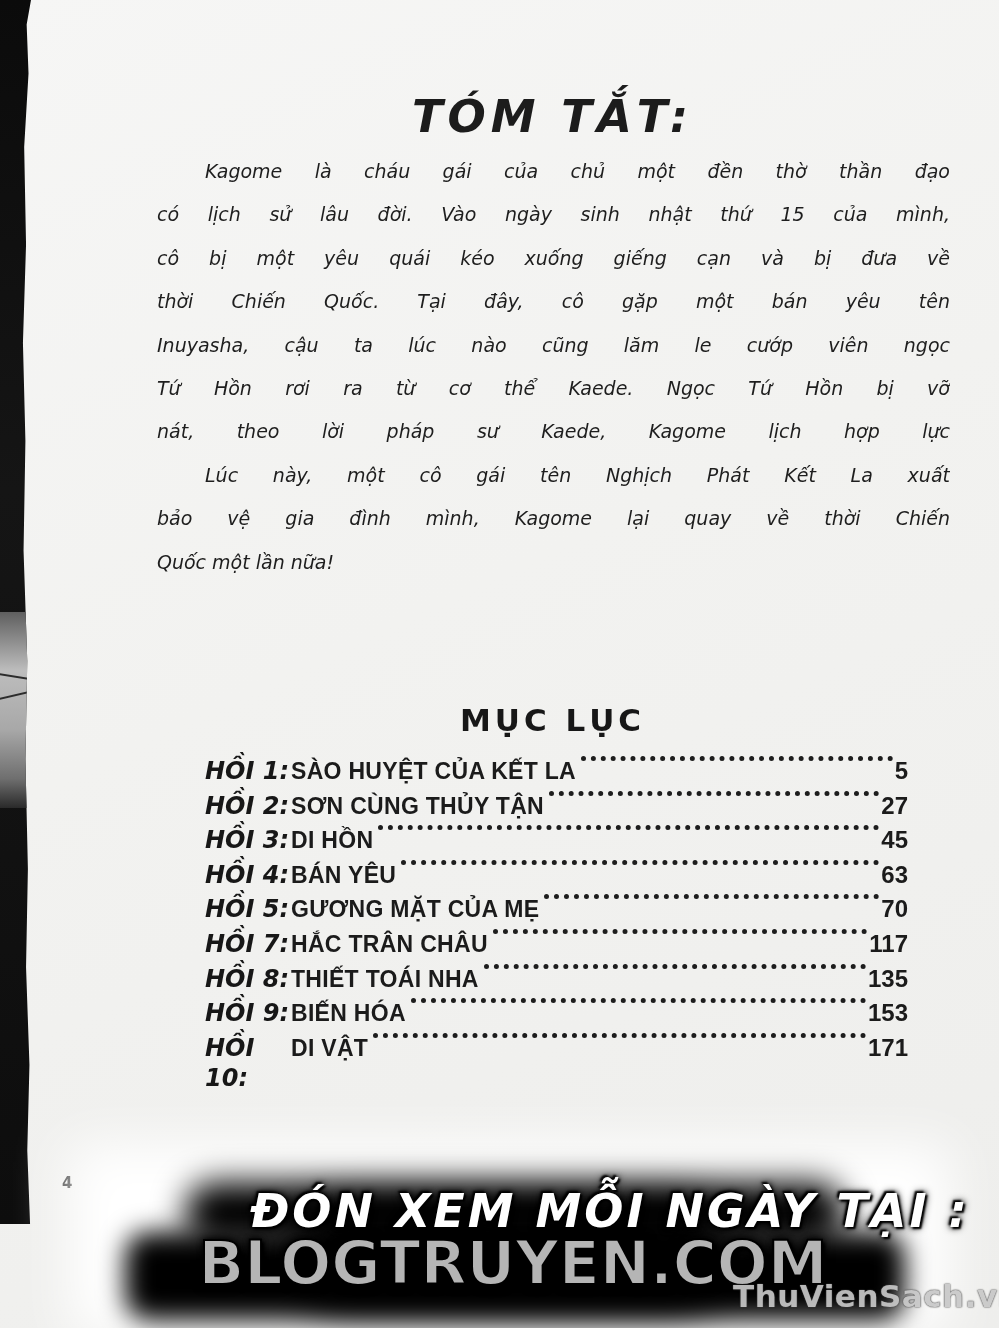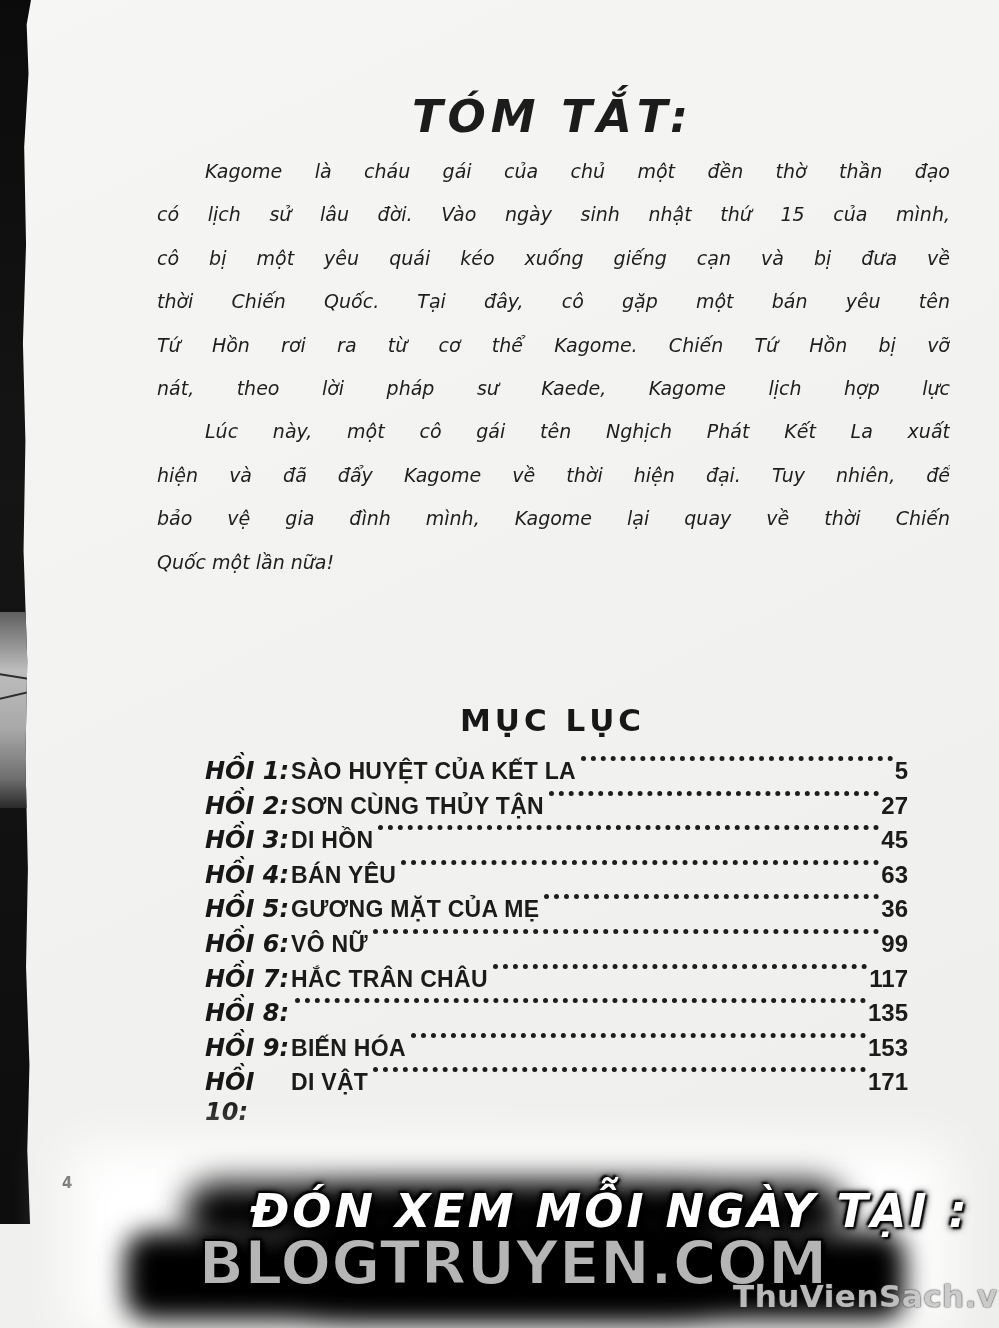--- a/index.html
+++ b/index.html
@@ -107,24 +107,24 @@
     <div class="hairline h2"></div>
   </div>
 
   <div class="summary-title">TÓM TẮT:</div>
 
   <div class="summary-text">
       <div class="para-line indent">Kagome là cháu gái của chủ một đền thờ thần đạo</div>
       <div class="para-line">có lịch sử lâu đời. Vào ngày sinh nhật thứ 15 của mình,</div>
       <div class="para-line">cô bị một yêu quái kéo xuống giếng cạn và bị đưa về</div>
       <div class="para-line">thời Chiến Quốc. Tại đây, cô gặp một bán yêu tên</div>
-      <div class="para-line">Tứ Hồn rơi ra từ cơ thể Kagome. Chiến Tứ Hồn bị vỡ</div>
+      <div class="para-line">Inuyasha, cậu ta lúc nào cũng lăm le cướp viên ngọc</div>
+      <div class="para-line">Tứ Hồn rơi ra từ cơ thể Kaede. Ngọc Tứ Hồn bị vỡ</div>
       <div class="para-line">nát, theo lời pháp sư Kaede, Kagome lịch hợp lực</div>
       <div class="para-line indent">Lúc này, một cô gái tên Nghịch Phát Kết La xuất</div>
-      <div class="para-line">hiện và đã đẩy Kagome về thời hiện đại. Tuy nhiên, để</div>
       <div class="para-line">bảo vệ gia đình mình, Kagome lại quay về thời Chiến</div>
       <div class="para-line last">Quốc một lần nữa!</div>
     </div>
 
   <div class="toc-title">MỤC LỤC</div>
 
   <div class="toc">
       <div class="toc-row">
         <span class="toc-label">HỒI 1:</span>
         <span class="toc-chapter">SÀO HUYỆT CỦA KẾT LA</span>
@@ -146,36 +146,31 @@
       <div class="toc-row">
         <span class="toc-label">HỒI 4:</span>
         <span class="toc-chapter">BÁN YÊU</span>
         <span class="toc-dots"></span>
         <span class="toc-page">63</span>
       </div>
       <div class="toc-row">
         <span class="toc-label">HỒI 5:</span>
         <span class="toc-chapter">GƯƠNG MẶT CỦA MẸ</span>
         <span class="toc-dots"></span>
-        <span class="toc-page">36</span>
-      </div>
-      <div class="toc-row">
-        <span class="toc-label">HỒI 6:</span>
-        <span class="toc-chapter">VÔ NỮ</span>
-        <span class="toc-dots"></span>
-        <span class="toc-page">99</span>
+        <span class="toc-page">70</span>
       </div>
       <div class="toc-row">
         <span class="toc-label">HỒI 7:</span>
         <span class="toc-chapter">HẮC TRÂN CHÂU</span>
         <span class="toc-dots"></span>
         <span class="toc-page">117</span>
       </div>
       <div class="toc-row">
         <span class="toc-label">HỒI 8:</span>
+        <span class="toc-chapter">THIẾT TOÁI NHA</span>
         <span class="toc-dots"></span>
         <span class="toc-page">135</span>
       </div>
       <div class="toc-row">
         <span class="toc-label">HỒI 9:</span>
         <span class="toc-chapter">BIẾN HÓA</span>
         <span class="toc-dots"></span>
         <span class="toc-page">153</span>
       </div>
       <div class="toc-row">

